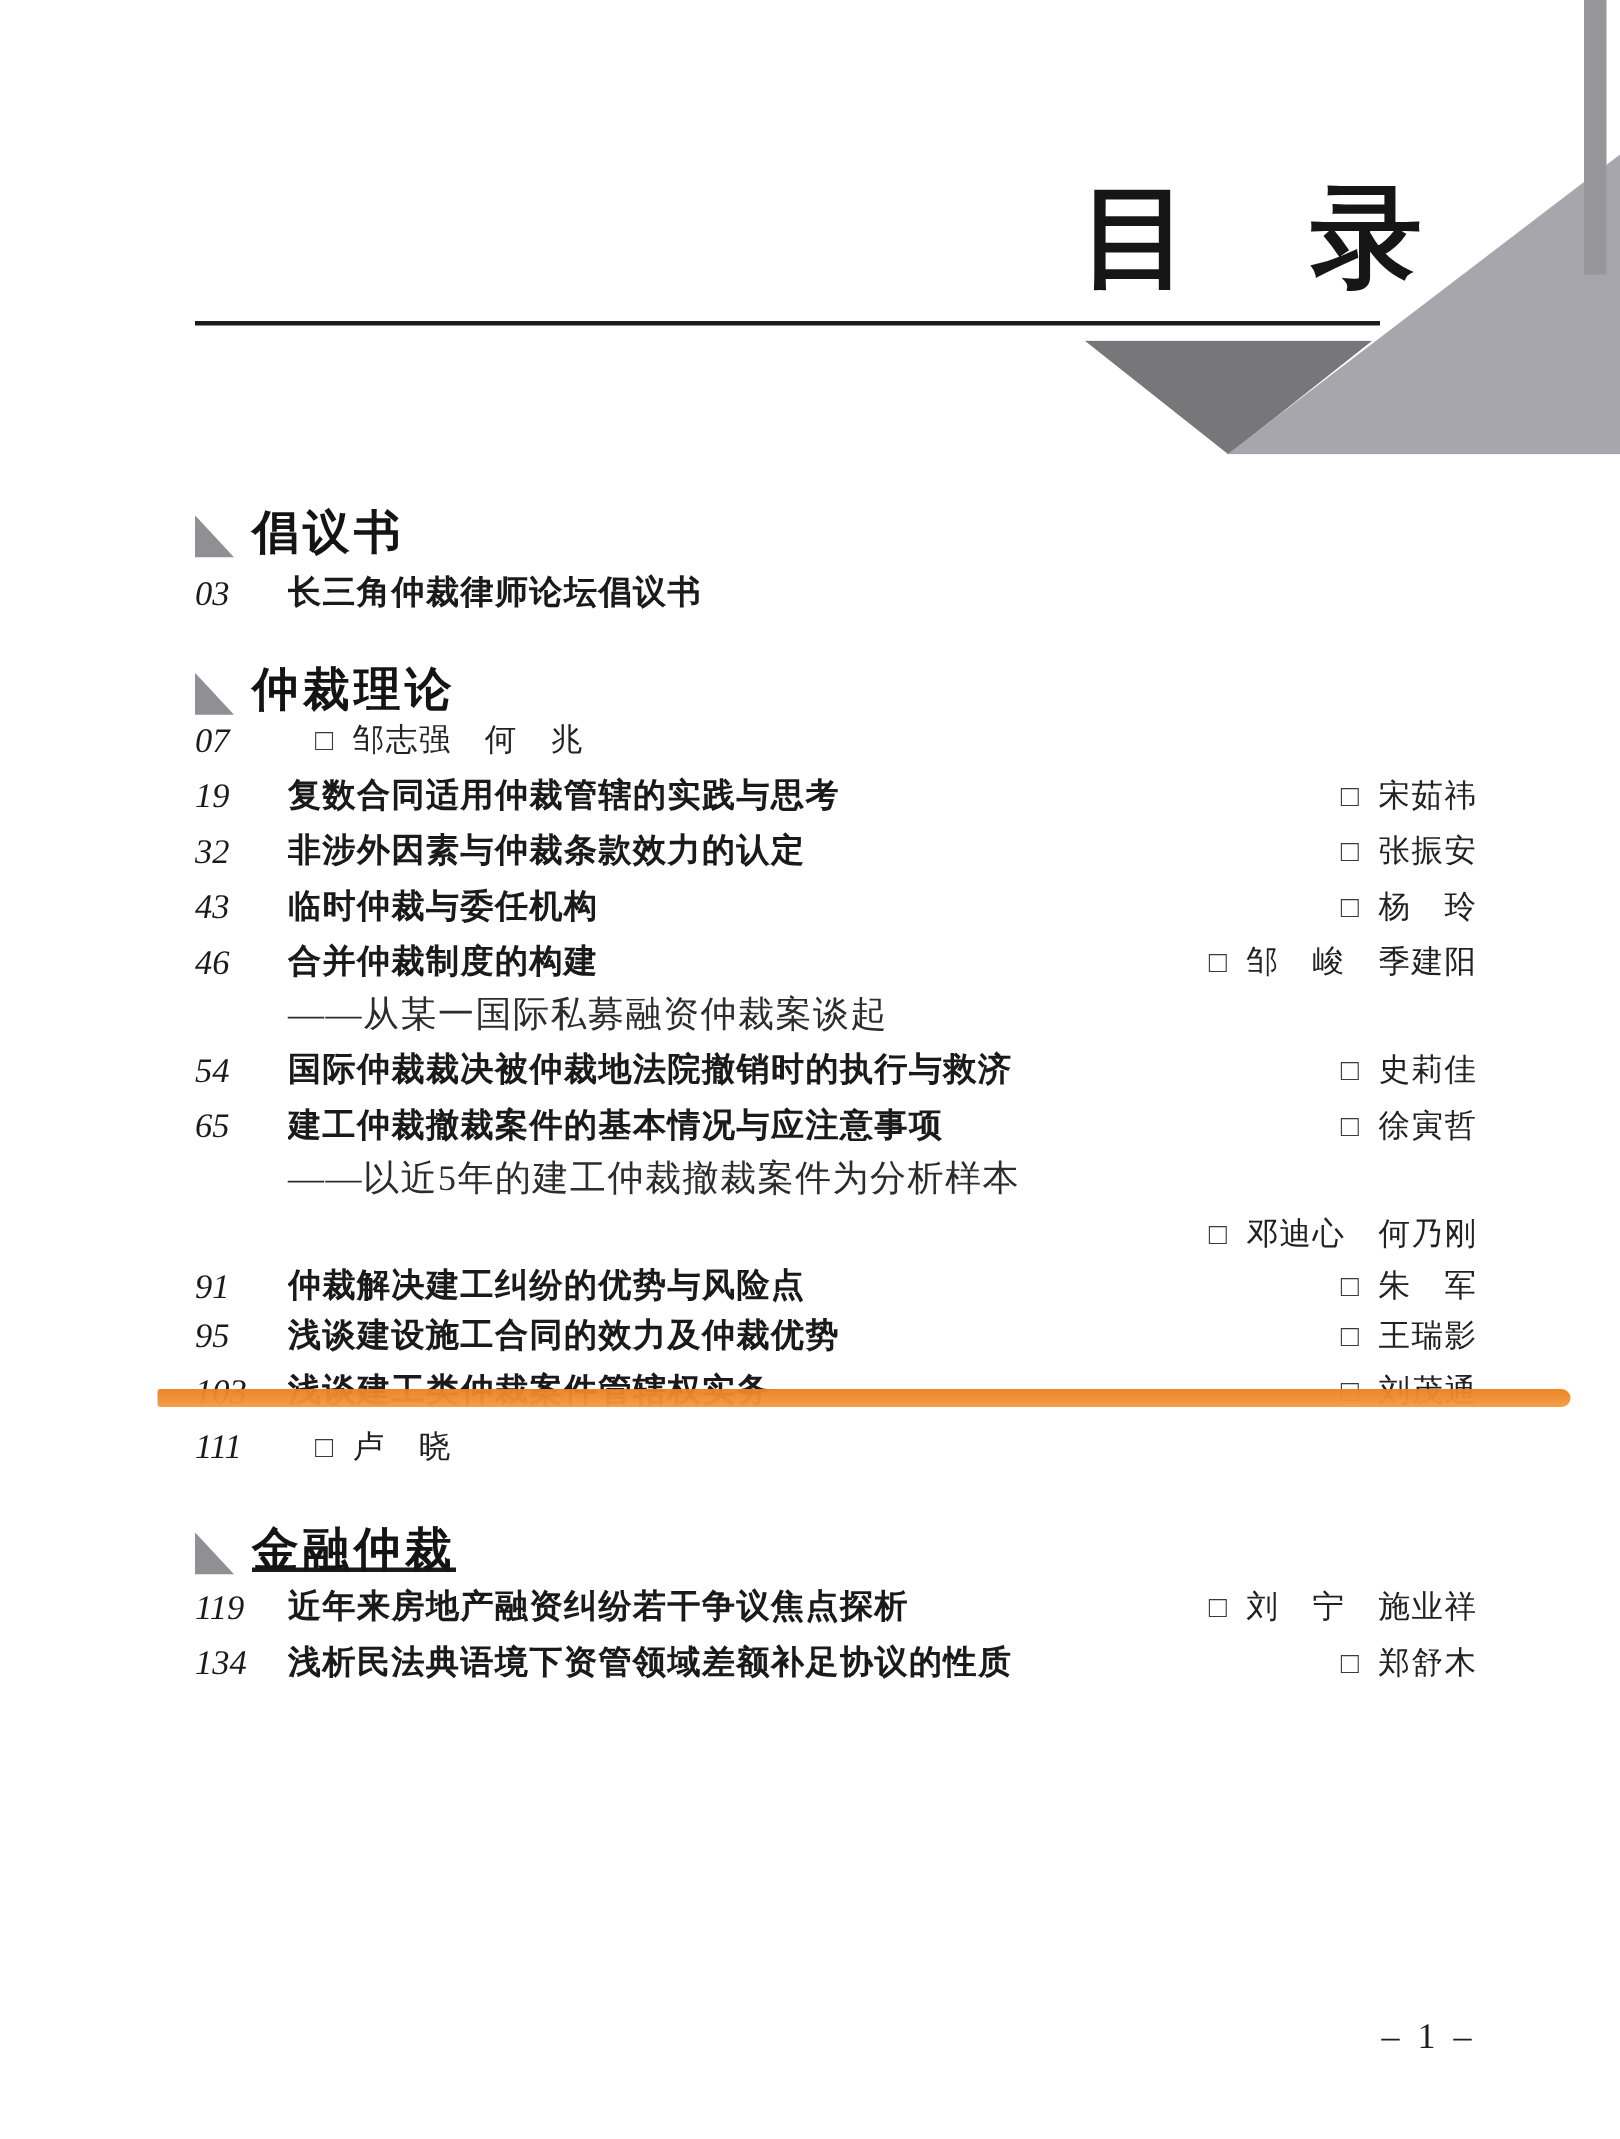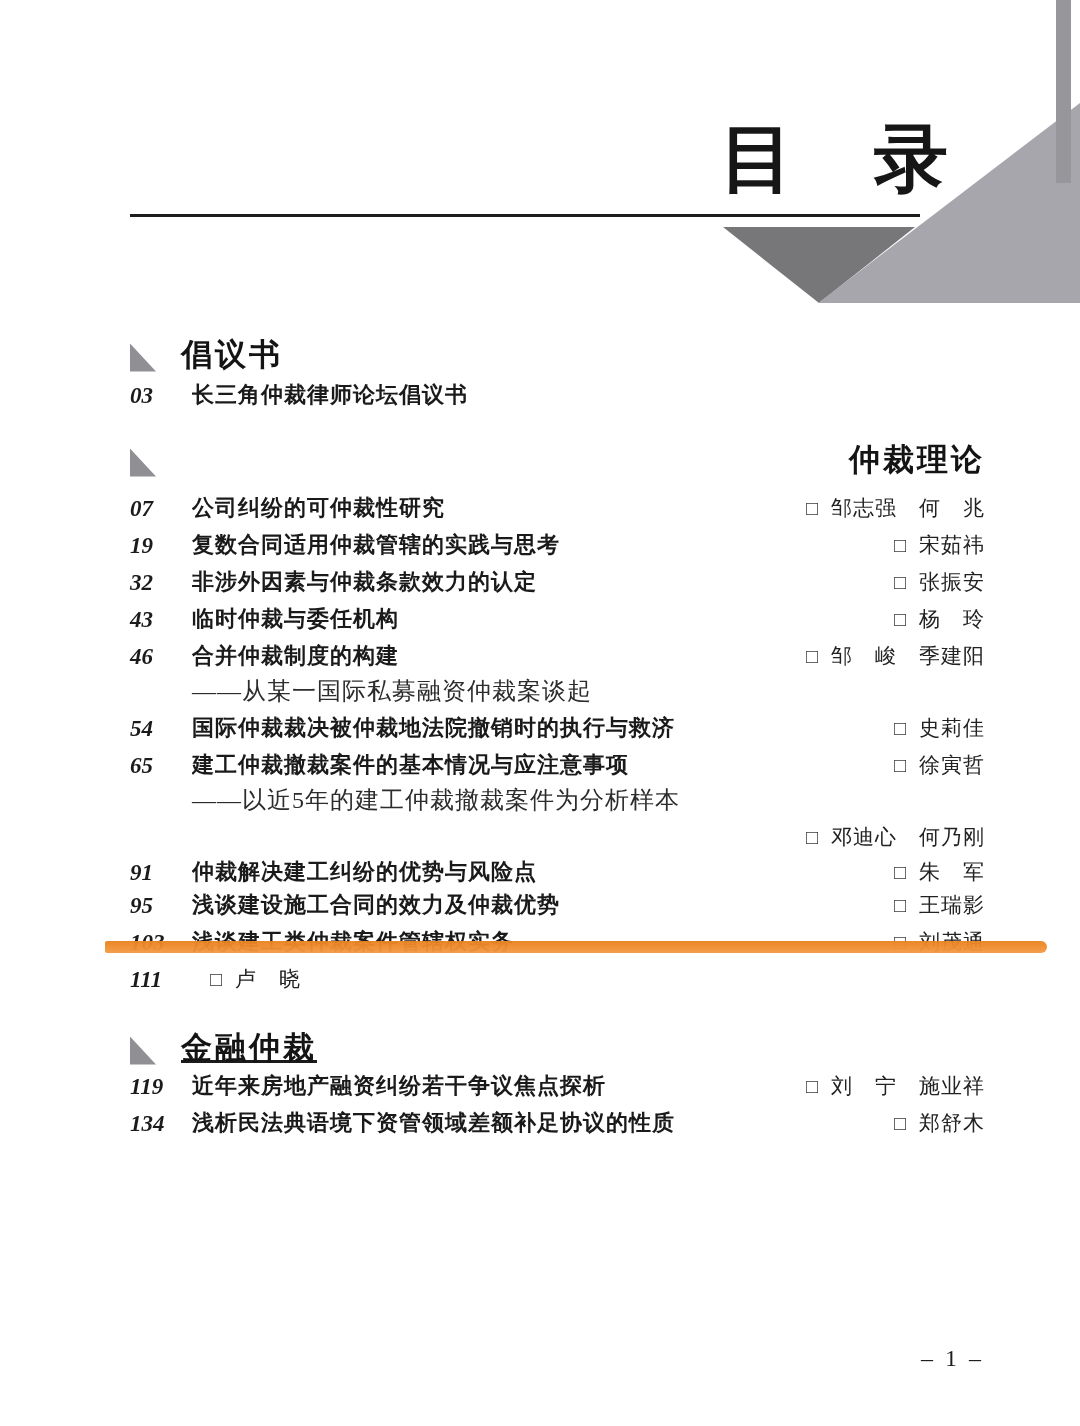--- a/index.html
+++ b/index.html
@@ -20,35 +20,35 @@
     position:absolute;left:1056px;top:0;width:15px;height:183px;background:#96969b;
   }
   .hdr-title{
     position:absolute;left:720px;top:122px;display:flex;gap:80px;
     font-size:74px;font-weight:900;line-height:1;letter-spacing:0;
     font-family:"Liberation Serif","DejaVu Serif",serif;color:#161616;
   }
   .hdr-rule{position:absolute;left:130px;top:214px;width:790px;height:3px;background:#1c1c1c;}
   
   .toc{position:absolute;top:338px;left:130px;width:855px;}
-  .sec-h{display:flex;align-items:center;gap:25px;height:34px;}
+  .sec-h{display:flex;align-items:center;gap:12px;height:34px;}
   .sec-h .tri{
     width:26px;height:28px;margin-top:5px;background:#8f8f94;
     clip-path:polygon(0 0,0 100%,100% 100%);flex:0 0 auto;
   }
   .sec-h .lbl{
     font-size:31px;font-weight:900;letter-spacing:3px;
     font-family:"Liberation Sans","DejaVu Sans",sans-serif;color:#141414;
   }
   .row{
     display:flex;align-items:flex-start;height:37px;position:relative;
     white-space:nowrap;
   }
   .num{
-    flex:0 0 62px;font-style:italic;font-weight:700;font-size:23px;
+    flex:0 0 62px;font-style:italic;font-weight:400;font-size:23px;
     font-family:"Liberation Serif","DejaVu Serif",serif;line-height:1.2;
   }
   .title{
     flex:1 1 auto;font-size:22px;font-weight:700;letter-spacing:1px;line-height:1.2;
     font-family:"Liberation Sans","DejaVu Sans",sans-serif;color:#1a1a1a;
     overflow:hidden;
   }
   .authors{
     flex:0 0 auto;display:flex;align-items:baseline;gap:12px;margin-left:18px;
     font-size:21px;font-weight:400;letter-spacing:1px;color:#222;line-height:1.3;
@@ -57,21 +57,21 @@
   .authors .box{font-size:20px;color:#3a3a3a;font-weight:400;}
   .subtitle{
     height:30px;margin-top:-5px;margin-bottom:10px;padding-left:62px;
     font-size:24px;font-weight:400;letter-spacing:1px;color:#2c2c2c;
     font-family:"Liberation Serif","DejaVu Serif",serif;
   }
   .authors-line{justify-content:flex-end;height:35px;}
   .authors-line .authors{margin-left:auto;}
   
   #sec1-h{margin-top:0;margin-bottom:10px;}
-  #sec2-h{margin-top:24px;margin-bottom:18px;justify-content:space-between;}
+  #sec2-h{margin-top:24px;margin-bottom:3px;}
   #sec3-h{margin-top:20px;margin-bottom:16px;}
   #sec4-h{margin-top:28px;margin-bottom:8px;text-decoration:underline;}
   #row-83{margin-top:5px;}
   #row-auth-83{margin-top:3px;}
   #row-95{margin-top:-4px;}
   
   .hl{
     position:absolute;left:-25px;top:12px;width:942px;height:12px;z-index:3;
     background:linear-gradient(180deg,#e8831f 0%,#ef8c2e 45%,#f39b47 100%);
     border-radius:2px 6px 6px 2px;opacity:0.96;
@@ -107,21 +107,20 @@
       <span class="num">03</span>
       <span class="title">长三角仲裁律师论坛倡议书</span>
     </div>
 
     <div class="sec-h" id="sec2-h">
       <span class="tri"></span>
       <span class="lbl">仲裁理论</span>
     </div>
     <div class="row">
       <span class="num">07</span>
-      <span class="title">公司纠纷的可仲裁性研究</span>
       <span class="authors">
           <span class="box">□</span>
           <span>邹志强　何　兆</span>
         </span>
     </div>
     <div class="row">
       <span class="num">19</span>
       <span class="title">复数合同适用仲裁管辖的实践与思考</span>
       <span class="authors">
           <span class="box">□</span>

